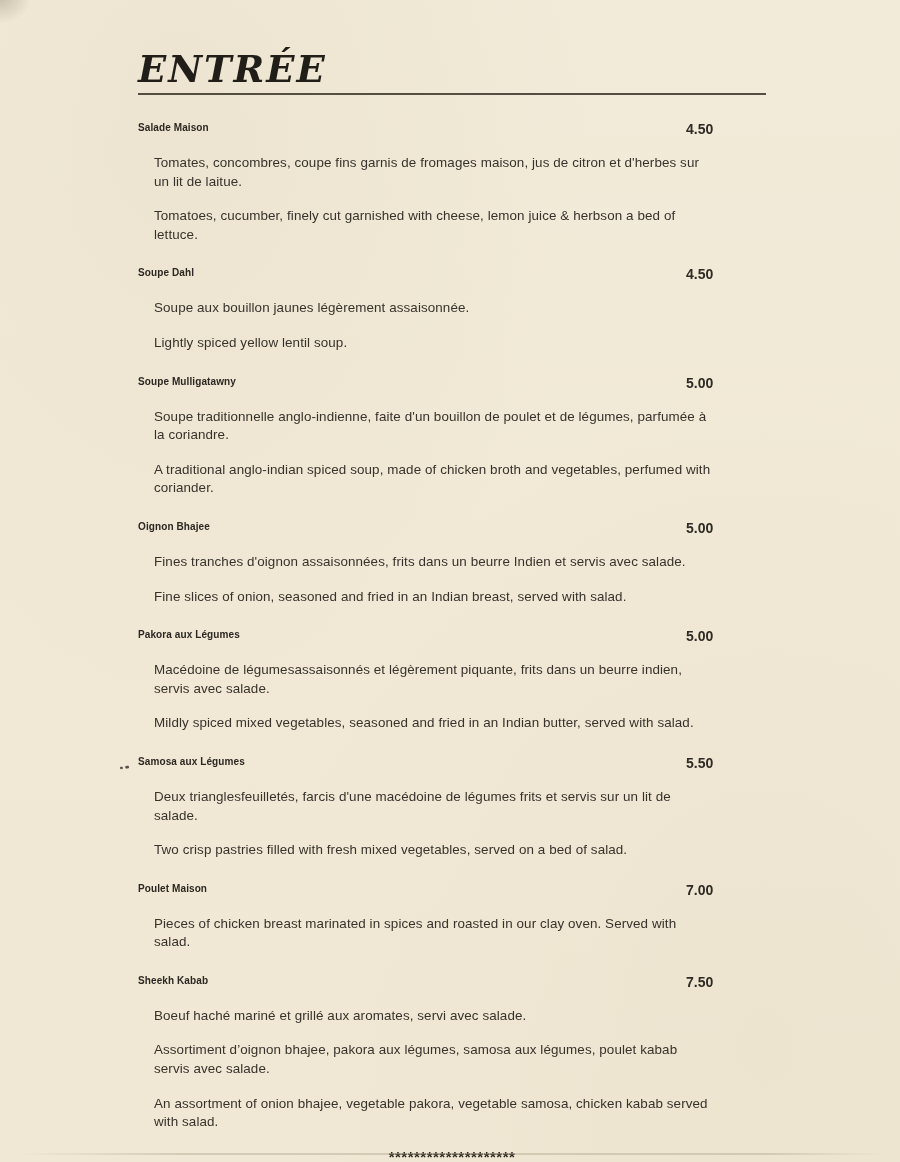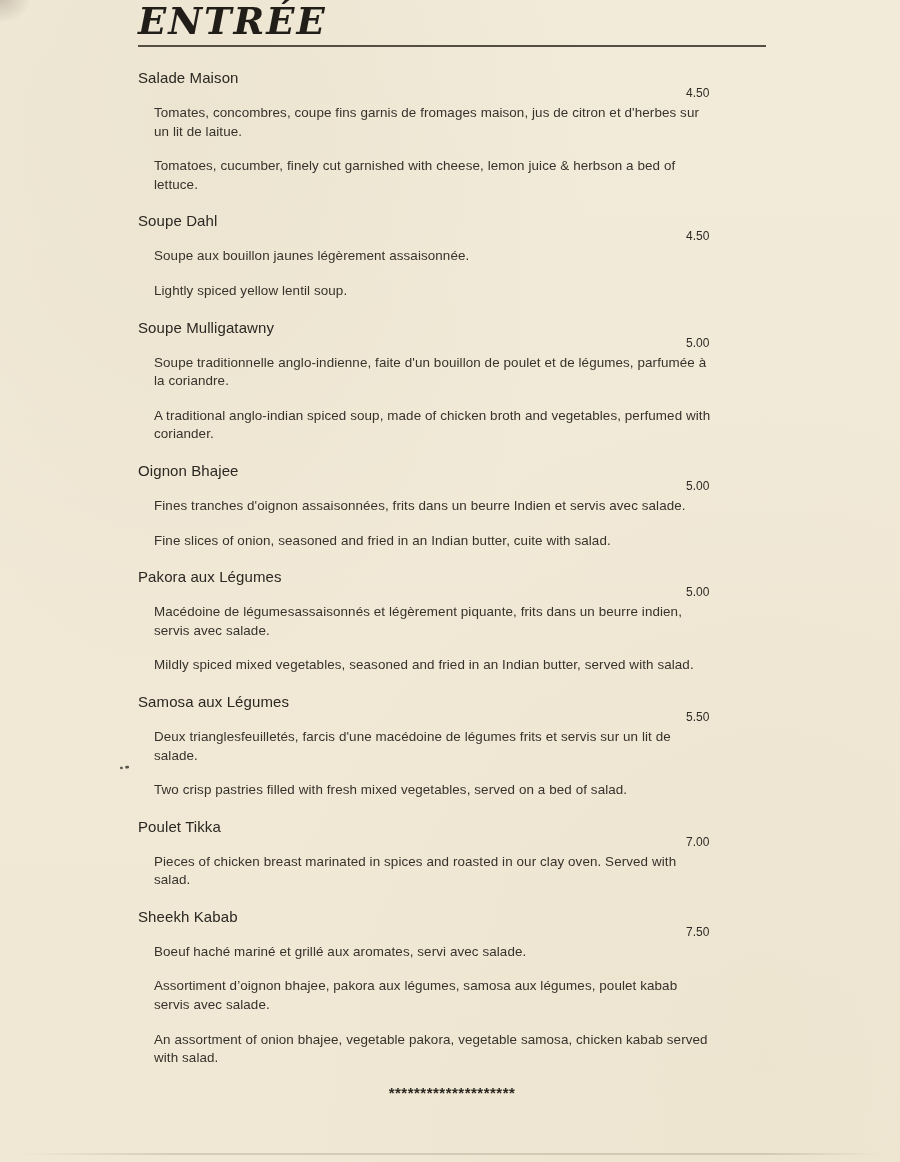--- a/index.html
+++ b/index.html
@@ -23,40 +23,40 @@
     background: linear-gradient(90deg, rgba(160,150,125,0) 2%, rgba(160,150,125,0.35) 20%, rgba(160,150,125,0.35) 85%, rgba(160,150,125,0) 98%);
   }
   .smudge { 
     position: absolute; left: -14px; top: -16px; width: 46px; height: 40px;
     background: radial-gradient(ellipse at 30% 30%, rgba(120,110,92,0.35), rgba(0,0,0,0) 70%);
   }
   .content {
     position: absolute; left: 138px; top: 0; width: 628px;
   }
   .title {
-    margin: 0; 
+    margin: 0; padding-top: 48px;
     font-family: "DejaVu Serif", "Liberation Serif", serif;
     font-style: italic; font-weight: 600;
     font-size: 37px; line-height: 42px; letter-spacing: 2px;
     color: #211e19;
   }
   .rule {
     margin-top: 3px; height: 0;
     border-top: 2px solid rgba(56,50,41,0.85);
   }
   .menu { margin-top: 20px; }
   .item { position: relative; margin-bottom: 14px; }
   .head { position: relative; line-height: 21px; margin-bottom: 3px; }
   .name {
-    font-weight: normal; font-size: 15px; color: #2b2722;
+    font-weight: bold; font-size: 10px; color: #2b2722;
     letter-spacing: 0.1px;
   }
   .price {
-    position: absolute; left: 548px; top: 16px;
-    font-size: 12px; color: #2e2a25; font-weight: normal;
+    position: absolute; left: 548px; top: 4px;
+    font-size: 14px; color: #2e2a25; font-weight: bold;
   }
   .desc {
     margin: 16px; width: 557px;
     font-size: 13.4px; line-height: 18.6px; color: #37322c;
     letter-spacing: 0.1px;
   }
   .stars {
     margin-top: 9px; width: 628px;
     text-align: center;
     font-size: 15px; letter-spacing: 0.5px;
@@ -106,21 +106,21 @@
     <p class="desc">Soupe traditionnelle anglo-indienne, faite d'un bouillon de poulet et de légumes, parfumée à la coriandre.</p>
     <p class="desc">A traditional anglo-indian spiced soup, made of chicken broth and vegetables, perfumed with coriander.</p>
   </div>
 
   <div class="item">
     <div class="head">
       <span class="name">Oignon Bhajee</span>
       <span class="price">5.00</span>
     </div>
     <p class="desc">Fines tranches d'oignon assaisonnées, frits dans un beurre Indien et servis avec salade.</p>
-    <p class="desc">Fine slices of onion, seasoned and fried in an Indian butter, cuite with salad.</p>
+    <p class="desc">Fine slices of onion, seasoned and fried in an Indian breast, served with salad.</p>
   </div>
 
   <div class="item">
     <div class="head">
       <span class="name">Pakora aux Légumes</span>
       <span class="price">5.00</span>
     </div>
     <p class="desc">Macédoine de légumesassaisonnés et légèrement piquante, frits dans un beurre indien, servis avec salade.</p>
     <p class="desc">Mildly spiced mixed vegetables, seasoned and fried in an Indian butter, served with salad.</p>
   </div>
@@ -130,21 +130,21 @@
       <span class="name">Samosa aux Légumes</span>
       <span class="price">5.50</span>
     </div>
     <p class="desc">Deux trianglesfeuilletés, farcis d'une macédoine de légumes frits et servis sur un lit de salade.</p>
     <p class="desc">Two crisp pastries filled with fresh mixed vegetables, served on a bed of salad.</p>
   </div>
 
 
   <div class="item">
     <div class="head">
-      <span class="name">Poulet Tikka</span>
+      <span class="name">Poulet Maison</span>
       <span class="price">7.00</span>
     </div>
     <p class="desc">Pieces of chicken breast marinated in spices and roasted in our clay oven. Served with salad.</p>
   </div>
 
   <div class="item">
     <div class="head">
       <span class="name">Sheekh Kabab</span>
       <span class="price">7.50</span>
     </div>

